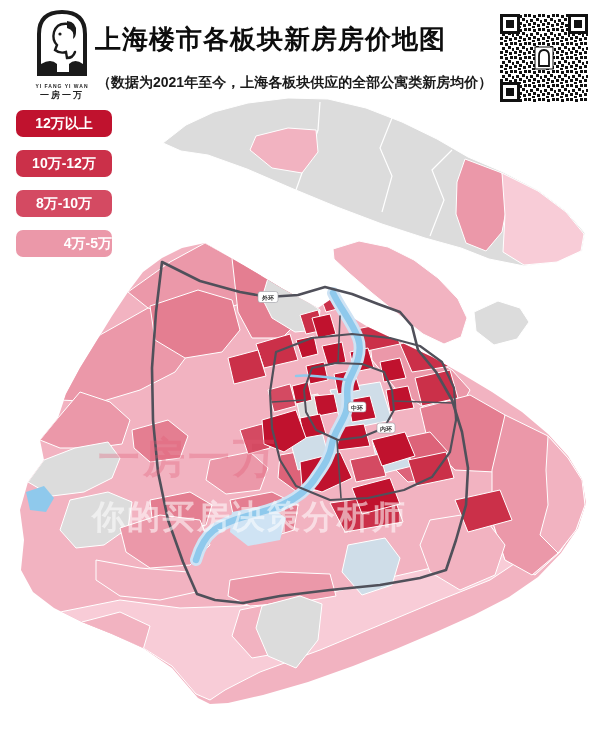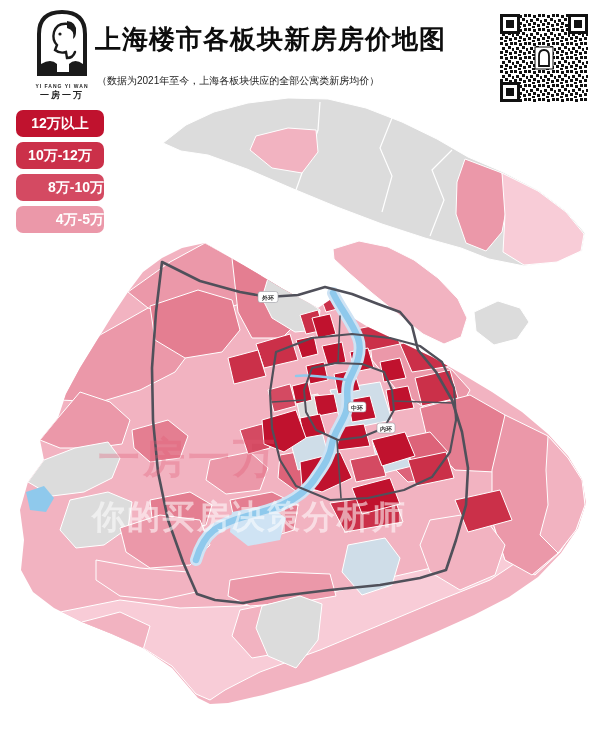--- a/index.html
+++ b/index.html
@@ -5,26 +5,26 @@
   html,body{margin:0;padding:0;}
   body{width:600px;height:740px;position:relative;background:#ffffff;overflow:hidden;
        font-family:"Liberation Sans","DejaVu Sans",sans-serif;}
   .map-svg{position:absolute;left:0;top:0;z-index:1;}
   .header{position:absolute;left:0;top:0;width:600px;height:108px;z-index:3;}
   .logo{position:absolute;left:30px;top:6px;width:64px;height:98px;text-align:center;}
   .logo-sub1{font-size:5px;letter-spacing:1px;color:#222;font-weight:bold;margin-top:1px;}
   .logo-sub2{font-size:9px;color:#222;font-weight:bold;letter-spacing:2px;}
   .title{position:absolute;left:95px;top:22px;font-size:26px;font-weight:900;color:#0d0d0d;
          letter-spacing:1px;white-space:nowrap;}
-  .subtitle{position:absolute;left:97px;top:74px;font-size:10px;font-weight:normal;color:#1a1a1a;white-space:nowrap;}
+  .subtitle{position:absolute;left:97px;top:74px;font-size:14px;font-weight:bold;color:#1a1a1a;white-space:nowrap;}
   .qr{position:absolute;right:12px;top:14px;z-index:3;}
   .legend{position:absolute;left:16px;top:110px;z-index:3;width:90px;}
-  .legend-item{width:88px;height:27px;border-radius:7px;margin-bottom:5px;color:#ffffff;
+  .legend-item{width:96px;height:27px;border-radius:7px;margin-bottom:13px;color:#ffffff;
                font-size:14px;font-weight:bold;text-align:center;line-height:27px;}
-  .l1{background:var(--band1);} .l2{background:var(--band2);} .l3{background:var(--band3);text-align:right;}
+  .l1{background:var(--band1);} .l2{background:var(--band2);} .l3{background:var(--band3);}
   .l4{background:var(--band4);} .l5{background:var(--band5);} .l6{background:var(--band6);text-align:right;}
   .l7{background:var(--band7);} .l8{background:var(--band8);}
   
   .p{stroke:#ffffff;stroke-width:1;stroke-linejoin:round;}
   .b1{fill:var(--band1);} .b2{fill:var(--band2);} .b3{fill:var(--band3);} .b4{fill:var(--band4);}
   .b5{fill:var(--band5);} .b6{fill:var(--band6);} .b7{fill:var(--band7);} .b8{fill:var(--band8);}
   .nd{fill:var(--nodata);} .bgr{fill:var(--bluegray);} .wat{fill:var(--water);}
   .ring{fill:none;stroke:var(--road);stroke-linejoin:round;stroke-linecap:round;}
   .rlabel rect{fill:#ffffff;stroke:#9a9aa2;stroke-width:0.6;}
   .rlabel text{font-size:6px;font-weight:bold;fill:#333;text-anchor:middle;}

